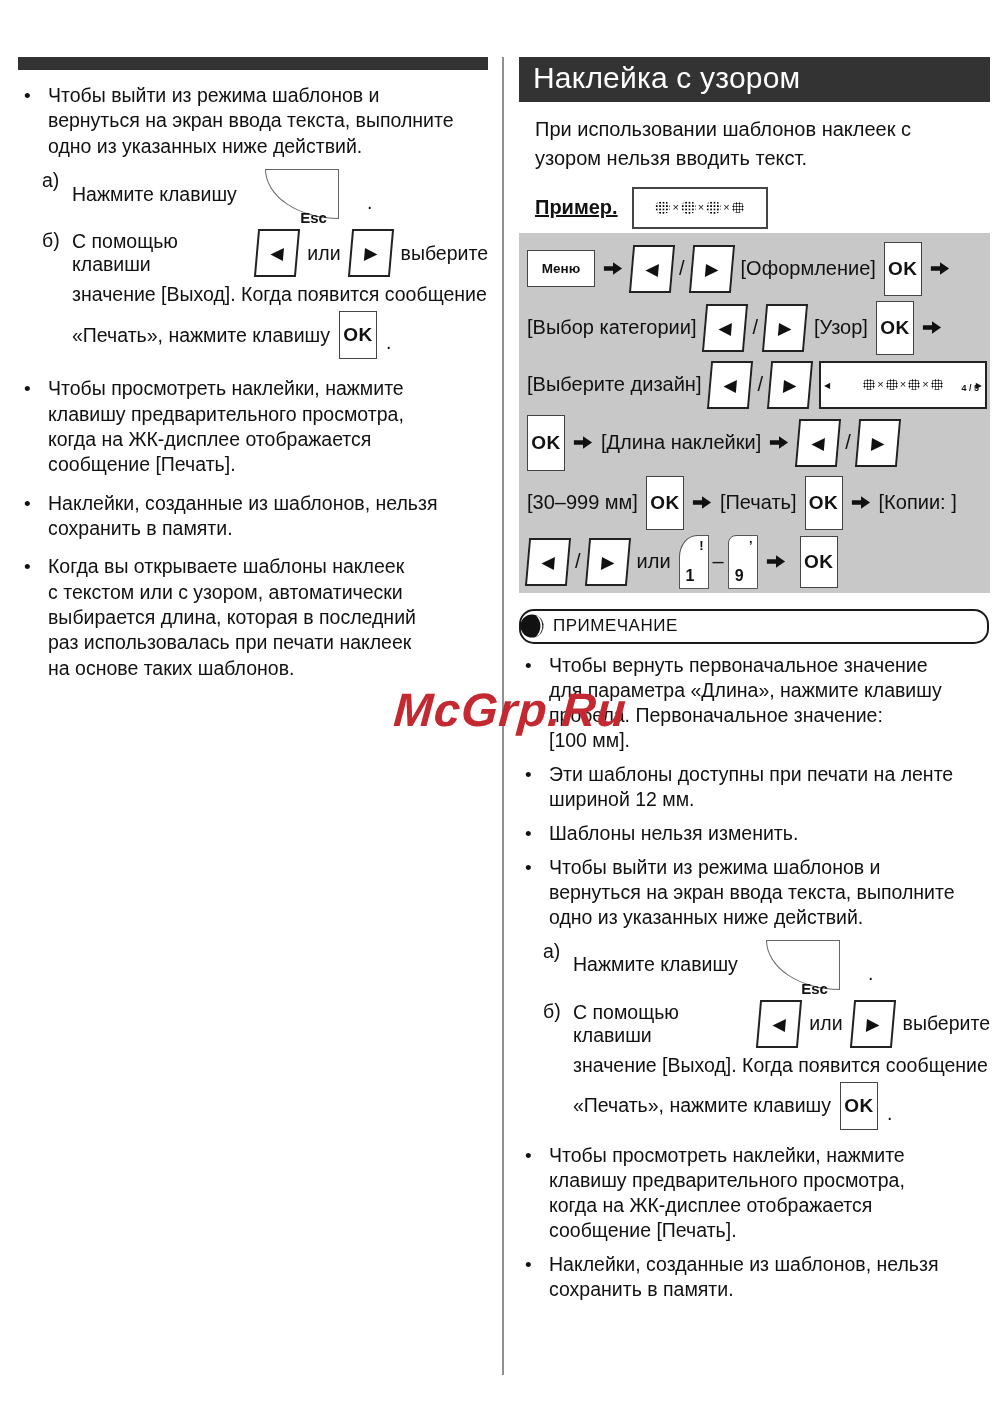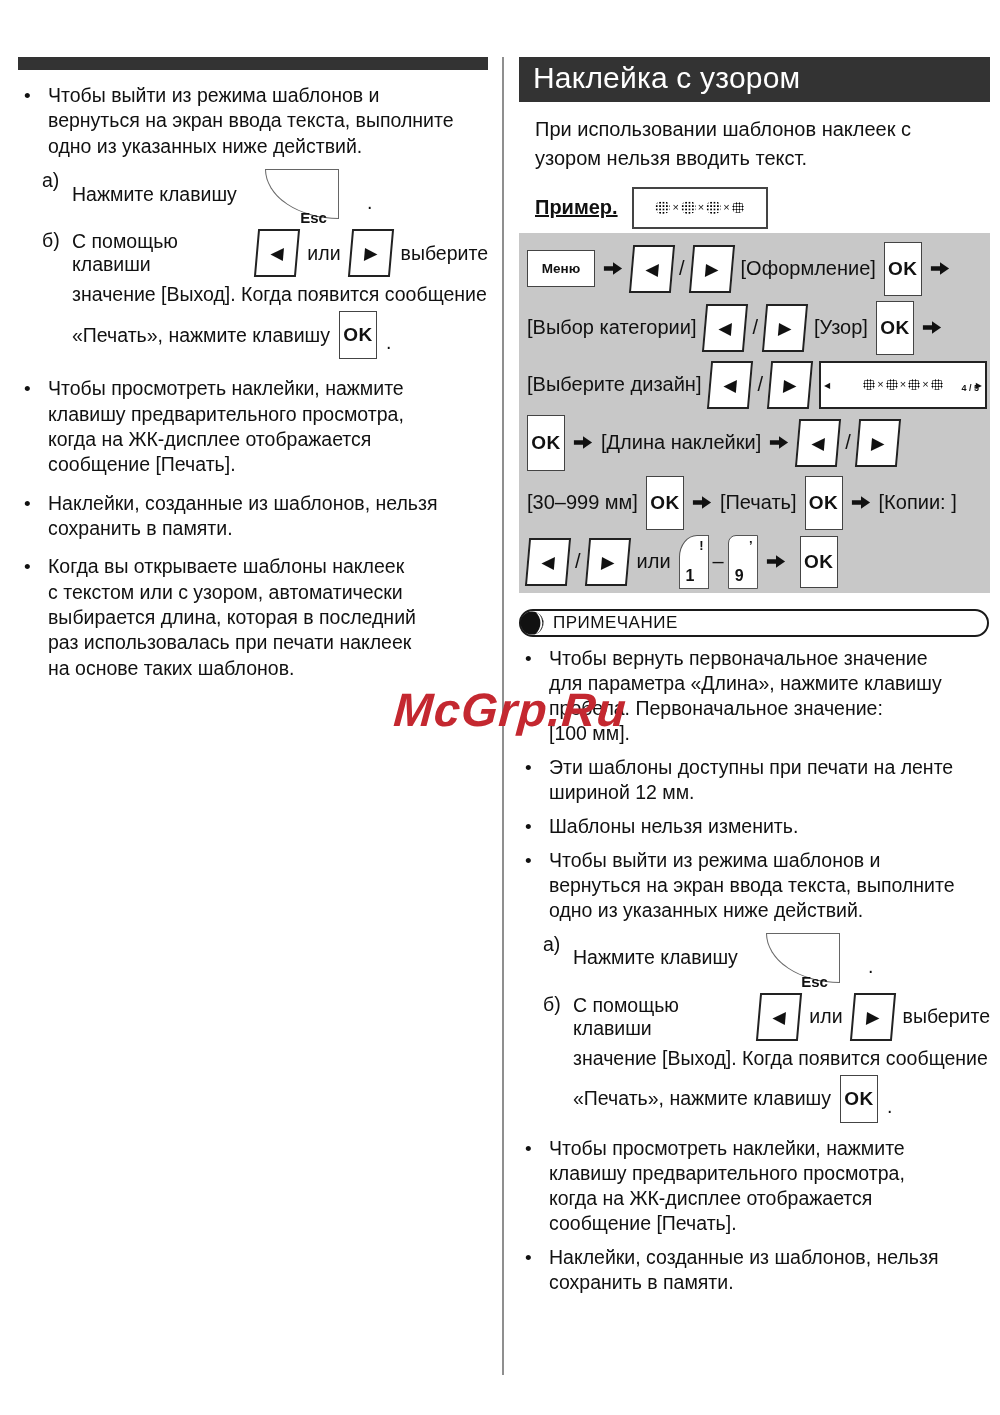--- a/index.html
+++ b/index.html
@@ -80,21 +80,21 @@
     position:relative;flex:0 0 auto;width:168px;height:48px;border:2px solid #222;background:#fff;
     display:flex;align-items:center;justify-content:center;gap:2px;box-sizing:border-box;
   }
   .design-box .edge{position:absolute;top:50%;transform:translateY(-50%);font-size:8px;}
   .design-box .edge.l{left:3px;}
   .design-box .edge.r{right:3px;}
   .design-counter{position:absolute;right:6px;bottom:14px;font-size:9px;font-weight:700;}
 
   
   .note-pill{
-    margin-top:16px;border:2px solid #1a1a1a;border-radius:15px;height:28px;width:470px;
+    margin-top:16px;border:2px solid #1a1a1a;border-radius:15px;height:35px;width:470px;
     box-sizing:border-box;display:flex;align-items:center;background:#fff;
   }
   .note-icon{flex:0 0 auto;margin-left:-1px;display:flex;}
   .pill-label{font-size:17px;margin-left:7px;letter-spacing:.5px;}
   .note-bullets{margin-top:8px;}
   .note-bullets .bullet-row{margin-top:9px;}
   .note-bullets .bullet-row .btext{font-size:19.5px;line-height:1.28;}
 
   .watermark{
     position:absolute;left:394px;top:682px;z-index:6;

